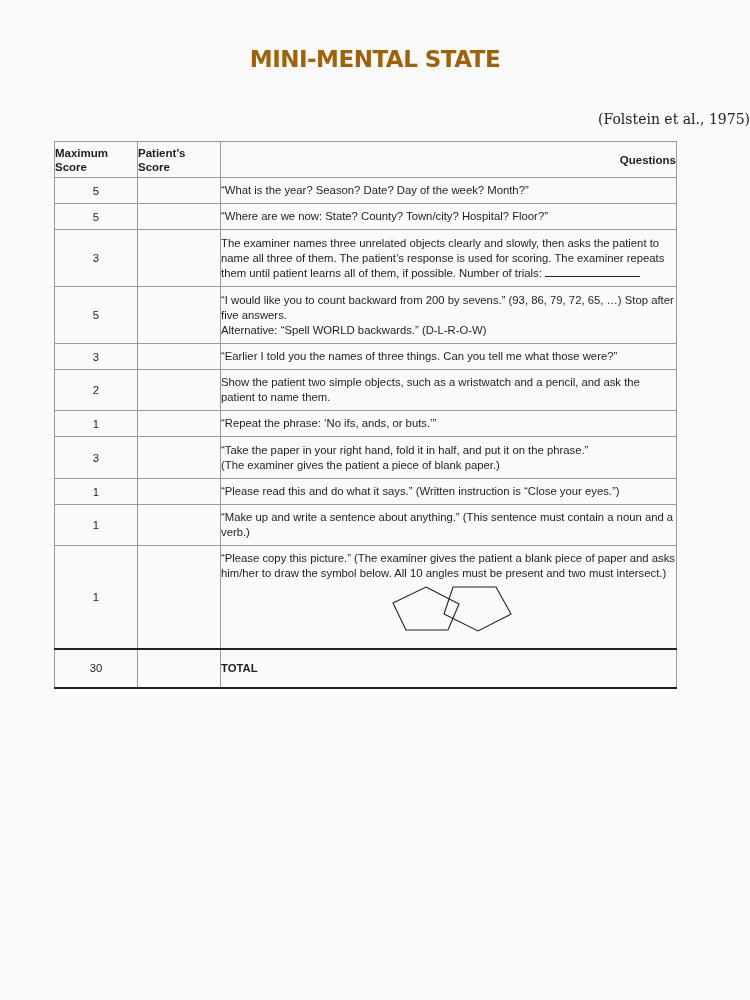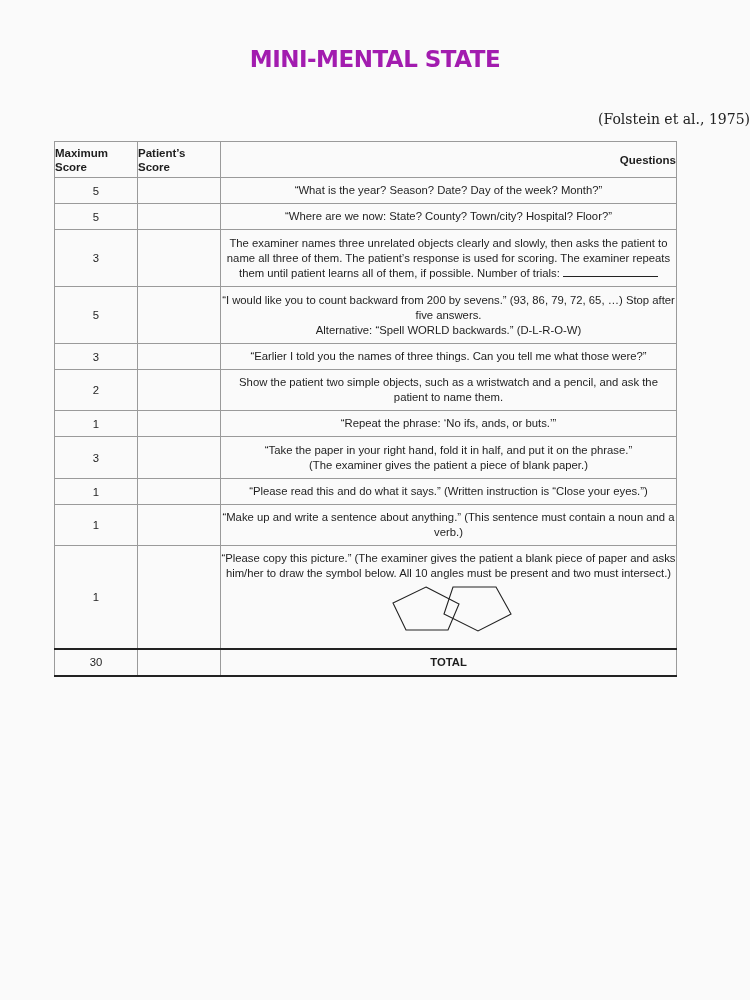--- a/index.html
+++ b/index.html
@@ -5,39 +5,39 @@
   html, body { margin: 0; padding: 0; }
   body {
     width: 750px; height: 1000px; background: #fafafa;
     position: relative; overflow: hidden;
     font-family: "DejaVu Sans", sans-serif; color: #1a1a1a;
   }
   .title {
     position: absolute; left: 0; width: 750px; top: 45px;
     text-align: center; font-family: "DejaVu Sans", sans-serif;
     font-weight: bold; font-size: 23px; line-height: 29px; letter-spacing: -0.5px;
-    color: #a21caf;
+    color: #a16207;
   }
   .subtitle {
     position: absolute; left: 0; width: 750px; top: 111px;
     text-align: right; font-family: "DejaVu Serif", serif; font-size: 14px; color: #222;
   }
   table.mmse {
     position: absolute; left: 54px; top: 141px; width: 622px;
     border-collapse: collapse; table-layout: fixed;
     font-family: "Liberation Sans", sans-serif; font-size: 11.3px; color: #1e1e1e;
   }
   table.mmse td, table.mmse th {
     border: 1px solid #9a9a9a; padding: 0; vertical-align: middle;
   }
   table.mmse th { font-weight: bold; font-size: 11.5px; }
   th.c-max, th.c-pat { text-align: left; line-height: 14px; }
   th.c-q { text-align: right; padding-left: 5px; }
   td.num { text-align: center; }
-  td.q { text-align: center; padding: 3px 6px 3px 5px; line-height: 15px; margin-left: 23px; }
+  td.q { text-align: left; padding: 3px 6px 3px 5px; line-height: 15px; margin-left: 23px; }
   tr.total td { border-top: 2px solid #222; border-bottom: 2px solid #222; }
   tr.total td.q { font-weight: bold; }
   .blank { display: inline-block; width: 95px; border-bottom: 1px solid #222; height: 10px; vertical-align: baseline; }
   .pent-wrap { text-align: center; padding-top: 4px; }
   .pent-wrap svg { display: inline-block; margin-left: 8px; }
 </style>
 </head>
 <body>
 
 <div class="title">
@@ -129,19 +129,19 @@
     <td class="q" style="vertical-align:top; padding-top:5px">
       <div>“Please copy this picture.” (The examiner gives the patient a blank piece of paper and asks him/her to draw the symbol below. All 10 angles must be present and two must intersect.)</div>
       <div class="pent-wrap">
         <svg width="130" height="50" viewBox="0 0 130 50">
           <polygon points="38,2 71,19 60,45 18,45 5,18" fill="none" stroke="#222" stroke-width="1.1"></polygon>
           <polygon points="65,2 108,2 123,29 90,46 56,29" fill="none" stroke="#222" stroke-width="1.1"></polygon>
         </svg>
       </div>
     </td>
   </tr>
-  <tr class="total" style="height:27px">
+  <tr class="total" style="height:39px">
     <td class="num">30</td>
     <td class="num"></td>
     <td class="q">TOTAL</td>
   </tr>
 </tbody>
   </table>
 
 </body></html>

